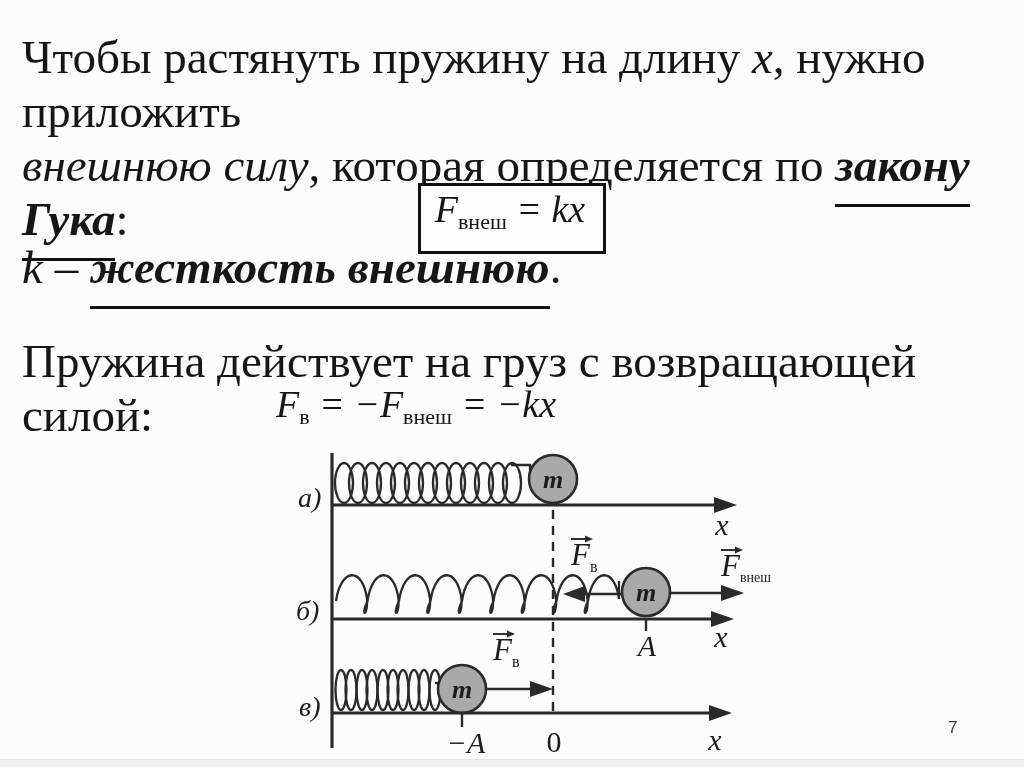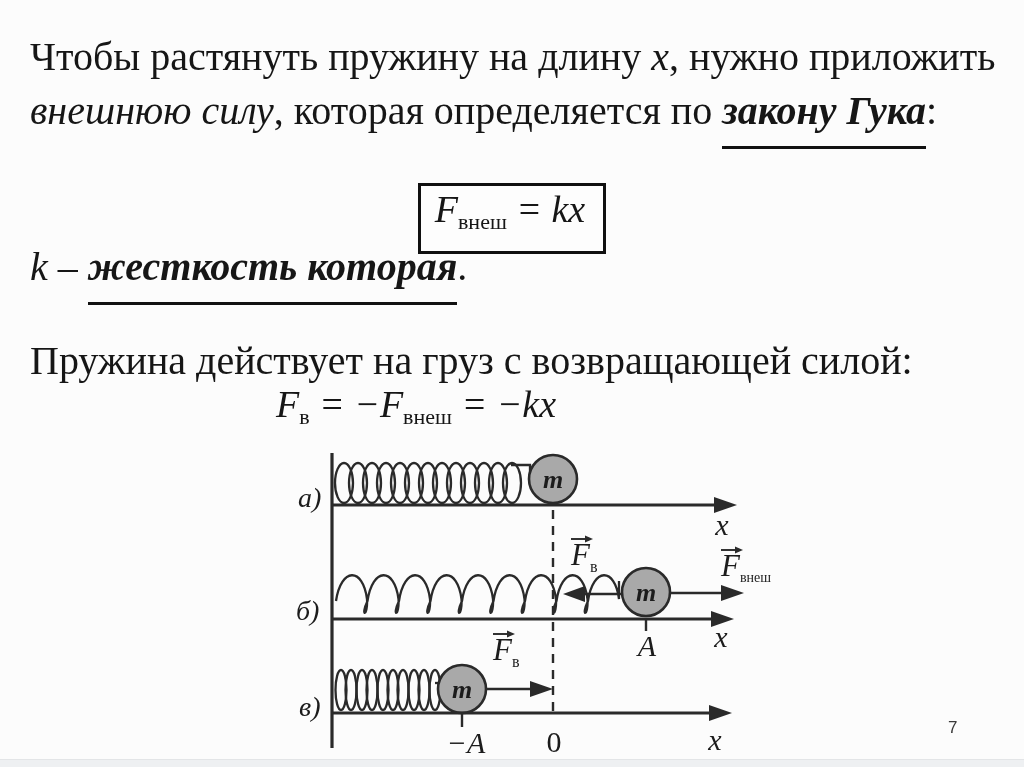--- a/index.html
+++ b/index.html
@@ -3,21 +3,21 @@
 <meta charset="utf-8">
 <style>
   html,body{margin:0;padding:0;}
   body{
     width:1024px;height:767px;position:relative;overflow:hidden;
     background:#fcfcfc;
     font-family:"Liberation Serif","DejaVu Serif",serif;
     color:#161616;
   }
   .slide{position:absolute;inset:0;}
-  .para{position:absolute;left:30px;width:990px;font-size:40px;line-height:54px;}
+  .para{position:absolute;left:22px;width:990px;font-size:47px;line-height:54px;}
   .it{font-style:italic;}
   .bi{font-style:italic;font-weight:bold;}
   .u{border-bottom:3px solid #111;padding-bottom:13px;}
   .fbox-row{position:absolute;top:183px;left:0;width:1024px;text-align:center;}
   .fbox{display:inline-block;border:3px solid #101010;background:#fdfdfd;
         padding:1px 18px 7px 14px;font-size:38px;line-height:44px;}
   .formula{font-style:italic;}
   .formula sub{font-style:normal;font-size:22px;vertical-align:-7px;letter-spacing:0;}
   .f2row{position:absolute;top:382px;left:0;width:832px;text-align:center;
          font-size:38px;line-height:44px;}
@@ -51,21 +51,21 @@
   <div class="para" style="top:30px;">
     <span>Чтобы растянуть пружину на длину </span><span class="it">x</span><span>, нужно приложить</span><br>
     <span class="it">внешнюю силу</span><span>, которая определяется по </span><span class="bi u">закону Гука</span><span>:</span>
   </div>
 
   <div class="fbox-row">
     <span class="fbox formula"><span>F</span><sub>внеш</sub><span> = </span><span>kx</span></span>
   </div>
 
   <div class="para" style="top:240px;">
-    <span class="it">k</span><span> – </span><span class="bi u">жесткость которая</span><span>.</span>
+    <span class="it">k</span><span> – </span><span class="bi u">жесткость внешнюю</span><span>.</span>
   </div>
 
   <div class="para" style="top:334px;">
     <span>Пружина действует на груз с возвращающей силой:</span>
   </div>
 
   <div class="f2row formula">
     <span>F</span><sub>в</sub><span> = −</span><span>F</span><sub>внеш</sub><span> = −</span><span>kx</span>
   </div>
 

